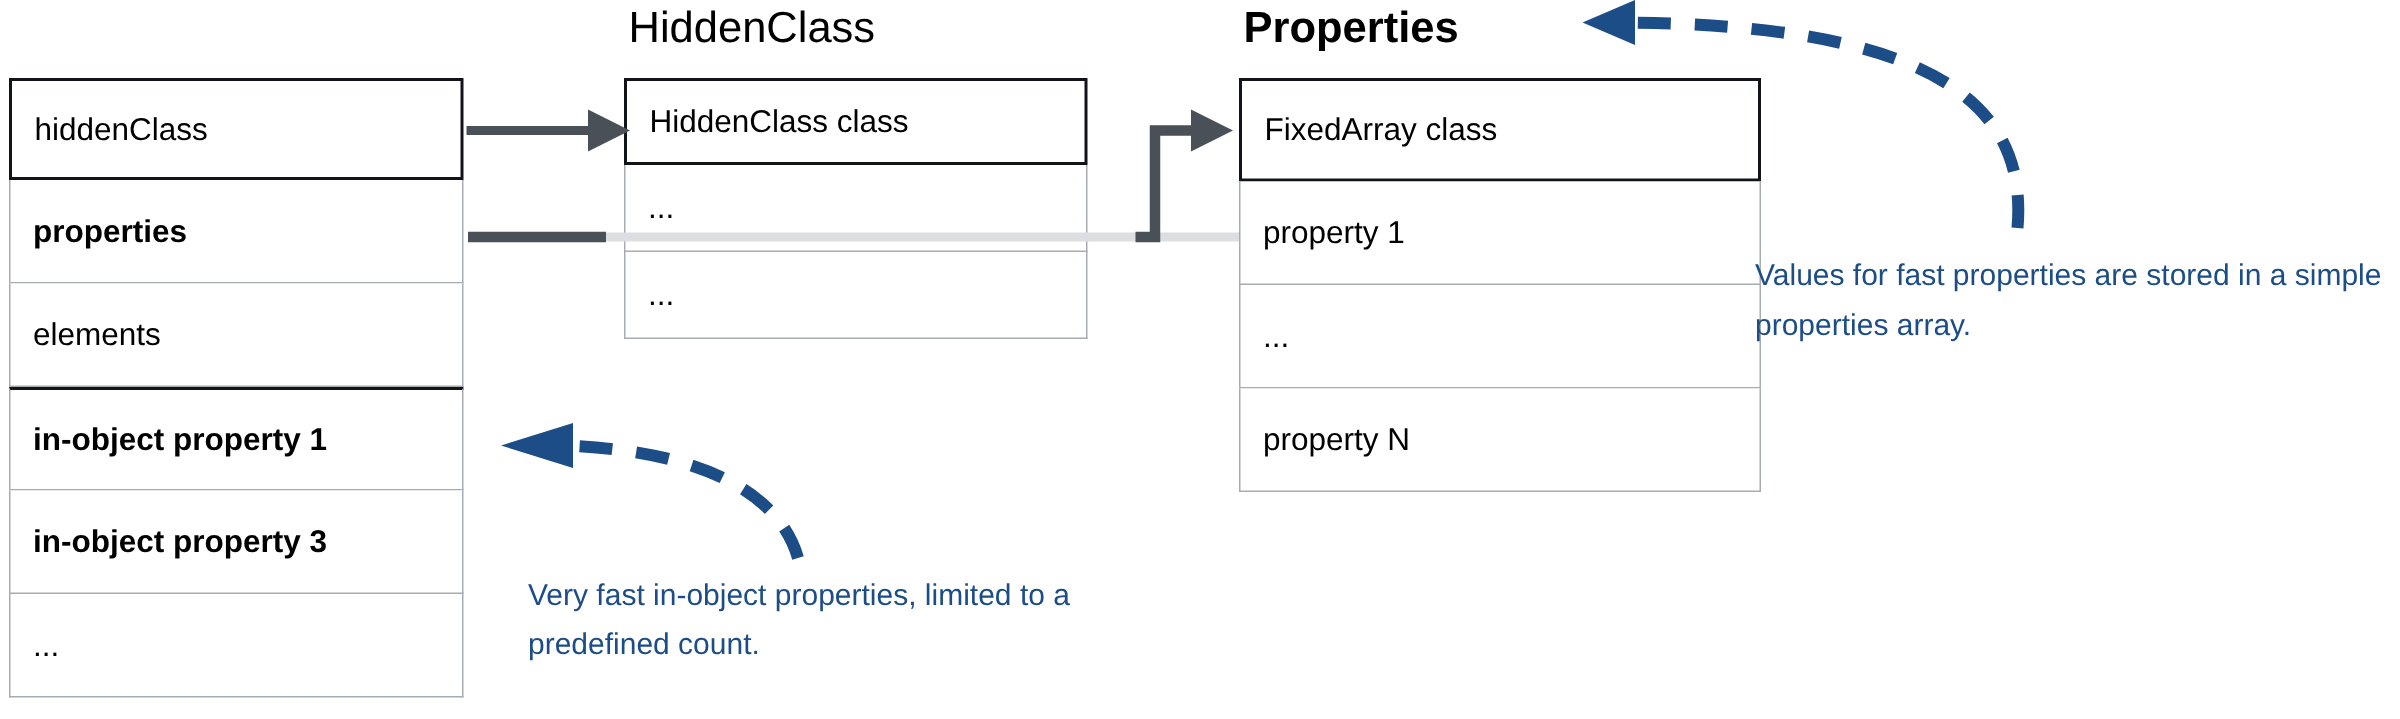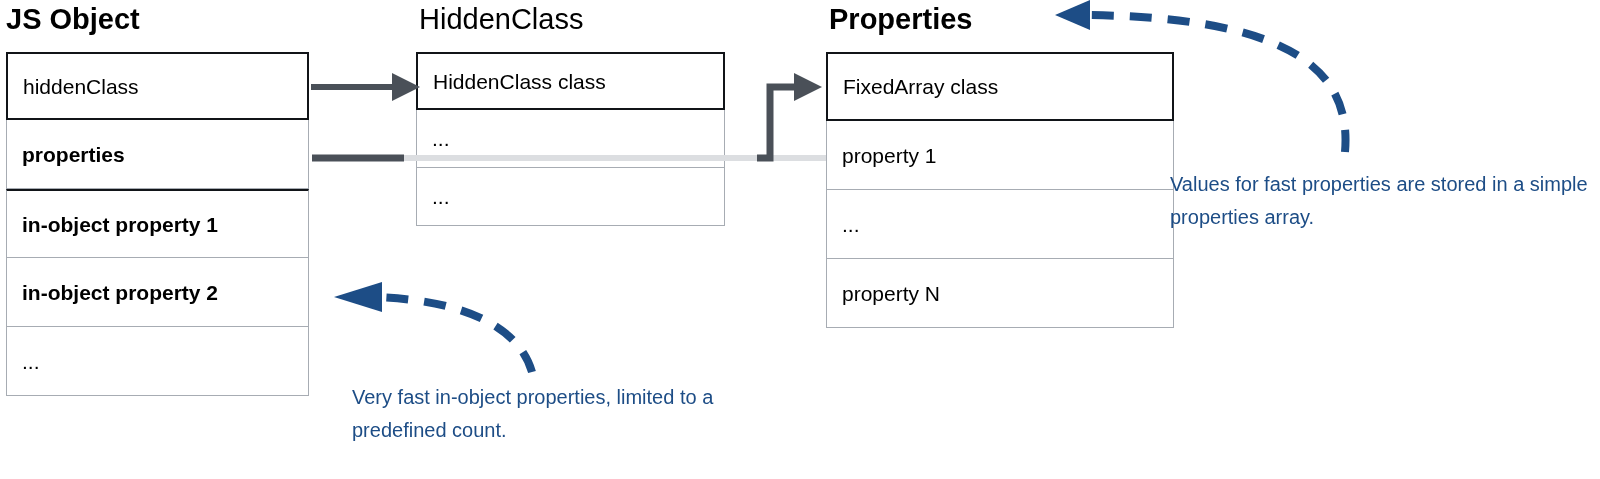--- a/index.html
+++ b/index.html
@@ -88,38 +88,40 @@
     white-space: pre-line;
   }
   #note-right  { left: 1170px; top: 168px; width: 420px; }
   #note-bottom { left: 352px;  top: 381px; width: 430px; }
 </style>
 </head>
 <body>
 
 <div id="canvas">
 
-  <div class="col-title bold" id="title-js-object">JS Object</div>
 
   <div class="col-title" id="title-hiddenclass">HiddenClass</div>
 
   <div class="col-title bold" id="title-properties">Properties</div>
 
   <div class="struct" id="tbl-js-object">
     <div class="row r-hidden strong-box">
       <span>hiddenClass</span>
     </div>
     <div class="row b">
       <span>properties</span>
     </div>
+    <div class="row">
+      <span>elements</span>
+    </div>
     <div class="row b strong-top">
       <span>in-object property 1</span>
     </div>
     <div class="row b">
-      <span>in-object property 2</span>
+      <span>in-object property 3</span>
     </div>
     <div class="row">
       <span>...</span>
     </div>
   </div>
 
   <div class="struct" id="tbl-hiddenclass">
     <div class="row strong-box">
       <span>HiddenClass class</span>
     </div>

